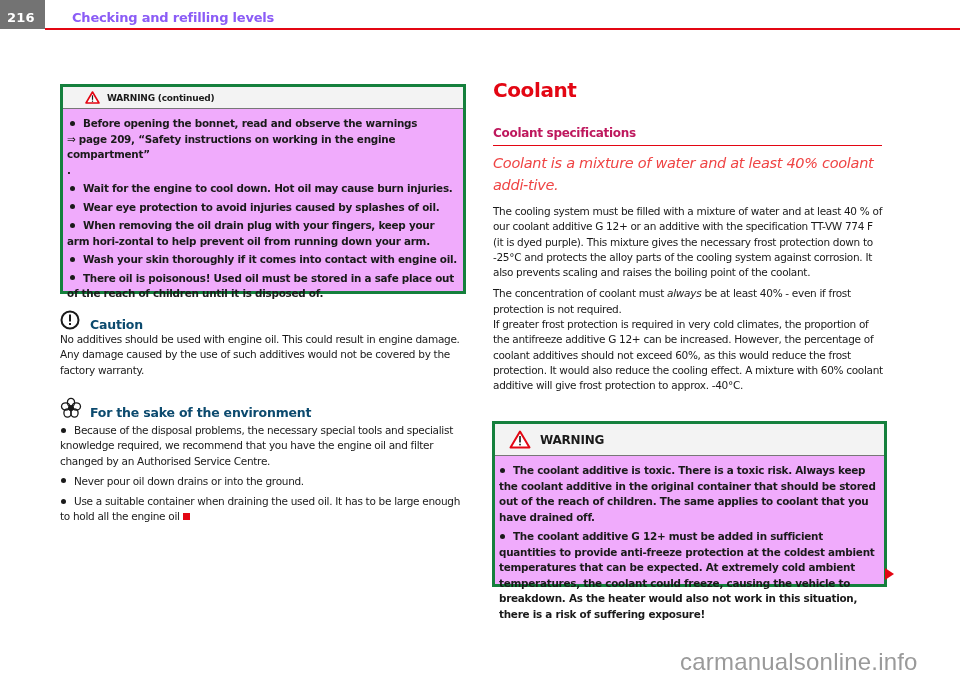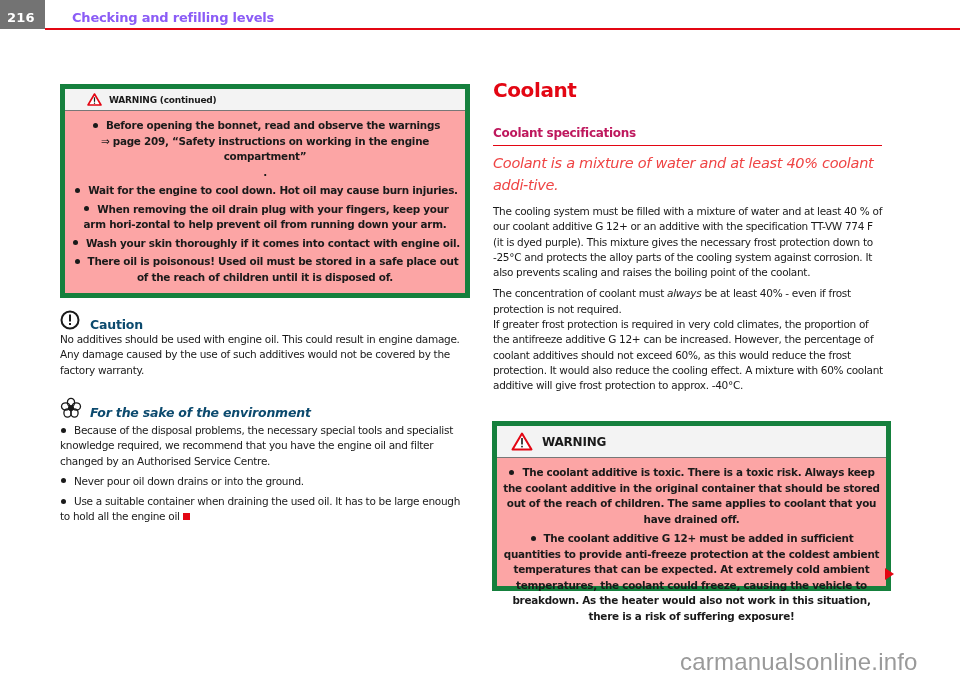--- a/index.html
+++ b/index.html
@@ -19,21 +19,21 @@
   .hdr-title {
     position: absolute; left: 72px; top: 10px; font-weight: bold;
     font-size: 13px; color: #8b5cf6; letter-spacing: -0.2px;
   }
   .hdr-rule {
     position: absolute; left: 45px; right: 0; top: 28px; height: 1.5px;
     background: #e30613;
   }
 
   .box {
-    position: absolute; border: 5px solid #15803d; background: #fca5a5; text-align: center;
+    position: absolute; border: 3px solid #15803d; background: #f0abfc;
   }
   .box-head {
     background: #f3f3f3; border-bottom: 1px solid #777;
     display: flex; align-items: center;
   }
   .box-body { padding: 0 4px 0 4px; margin-top: 7px; }
   .wbullet {
     font-weight: bold; font-size: 10.4px; line-height: 15.5px;
     letter-spacing: -0.25px; margin-top: 3px;
   }
@@ -97,39 +97,40 @@
     <span style="font-weight:bold; font-size:9px; letter-spacing:-0.2px;">WARNING (continued)</span>
   </div>
   <div class="box-body">
     <div class="wbullet" style="margin-top:6px;">
       <span class="dot"></span><span>Before opening the bonnet, read and observe the warnings</span><br>
       <span style="font-weight:normal;">⇒</span>
       <span>page 209, “Safety instructions on working in the engine compartment”</span><br>
       <span>.</span>
     </div>
     <div class="wbullet"><span class="dot"></span><span>Wait for the engine to cool down. Hot oil may cause burn injuries.</span></div>
+    <div class="wbullet"><span class="dot"></span><span>Wear eye protection to avoid injuries caused by splashes of oil.</span></div>
     <div class="wbullet"><span class="dot"></span><span>When removing the oil drain plug with your fingers, keep your arm hori-zontal to help prevent oil from running down your arm.</span></div>
     <div class="wbullet"><span class="dot"></span><span>Wash your skin thoroughly if it comes into contact with engine oil.</span></div>
     <div class="wbullet"><span class="dot"></span><span>There oil is poisonous! Used oil must be stored in a safe place out of the reach of children until it is disposed of.</span></div>
   </div>
 </div>
 
 <div class="sec-title" style="left:60px; top:307px;">
   <svg width="20" height="20" viewBox="0 0 20 20" style="margin-right:10px;">
     <circle cx="10" cy="10" r="8.5" fill="none" stroke="#1a1a1a" stroke-width="2"></circle>
     <rect x="9" y="4.5" width="2" height="7" fill="#1a1a1a"></rect>
     <rect x="9" y="13" width="2" height="2" fill="#1a1a1a"></rect>
   </svg>
   <span style="margin-top:10px;">Caution</span>
 </div>
 <div class="para" style="left:60px; top:332px; width:400px;">
   <p>No additives should be used with engine oil. This could result in engine damage. Any damage caused by the use of such additives would not be covered by the factory warranty.</p>
 </div>
 
-<div class="sec-title" style="left:60px; top:395px;font-style:italic;">
+<div class="sec-title" style="left:60px; top:395px;">
   <svg width="22" height="22" viewBox="0 0 22 22" style="margin-right:8px;">
     <g fill="none" stroke="#1a1a1a" stroke-width="1.3">
       <ellipse cx="11" cy="5.5" rx="3.6" ry="4.2"></ellipse>
       <ellipse cx="16.3" cy="9.4" rx="4.2" ry="3.6"></ellipse>
       <ellipse cx="14.5" cy="16" rx="3.6" ry="4.2"></ellipse>
       <ellipse cx="7.5" cy="16" rx="3.6" ry="4.2"></ellipse>
       <ellipse cx="5.7" cy="9.4" rx="4.2" ry="3.6"></ellipse>
     </g>
     <circle cx="11" cy="11" r="3" fill="#1a1a1a"></circle>
   </svg>

